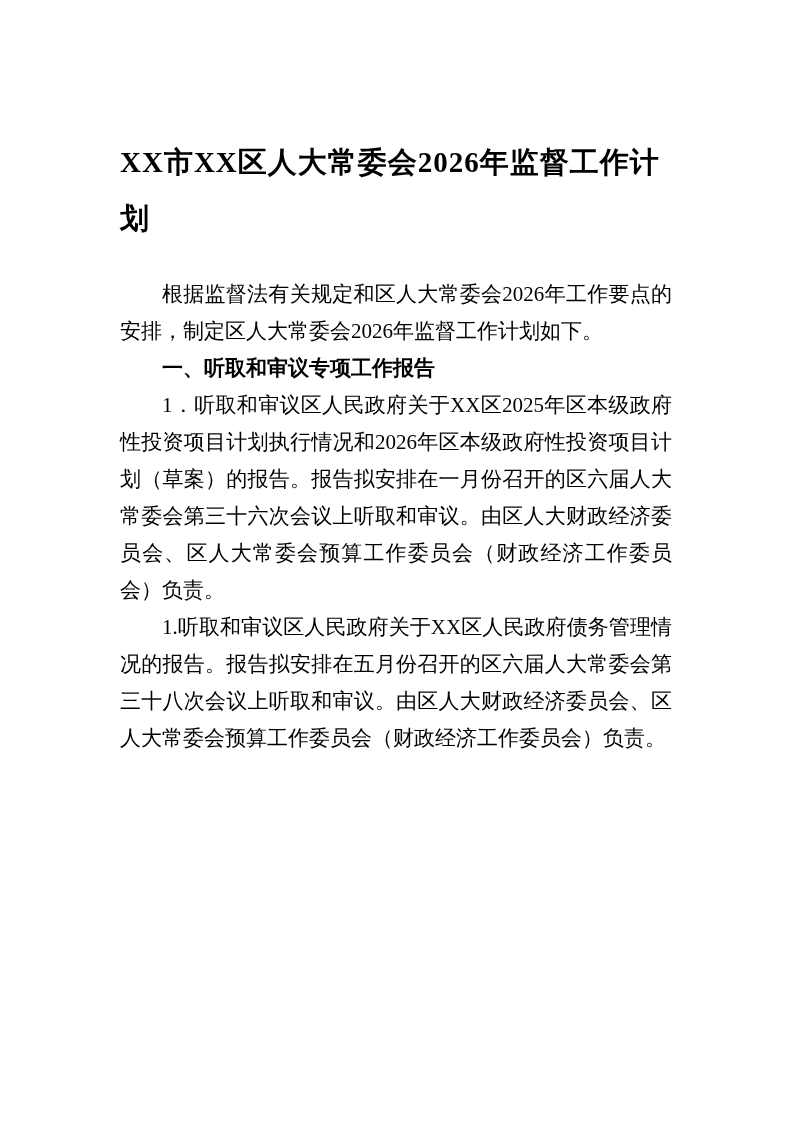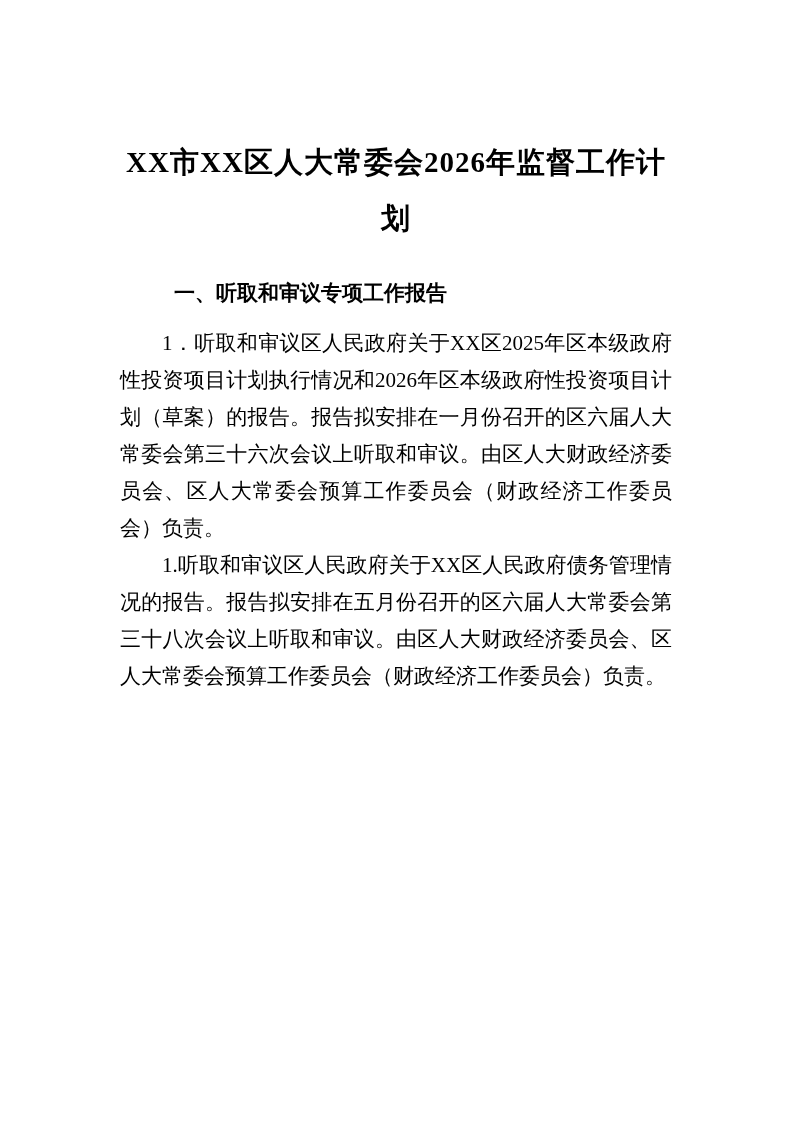--- a/index.html
+++ b/index.html
@@ -15,50 +15,50 @@
     background: #ffffff;
     box-sizing: border-box;
     padding: 96px 121px 40px 120px;
     overflow: hidden;
     color: #000000;
     font-family: "Liberation Serif", "DejaVu Serif", serif;
   }
   .doc-title {
     font-size: 29px;
     font-weight: bold;
-    text-align: center;
     line-height: 56px;
     margin: 38px 0 30px 0;
     letter-spacing: 1px;
     font-family: "Liberation Serif", "DejaVu Serif", serif;
   }
   .body-para {
     font-size: 21px;
     line-height: 37px;
     text-align: justify;
     text-indent: 2em;
     margin: 0;
     font-family: "Liberation Serif", "DejaVu Serif", serif;
   }
   .section-heading {
     font-size: 21px;
     line-height: 37px;
     text-indent: 2em;
-    margin: 12px;
+    margin: 0;
     font-weight: bold;
-    font-family: Liberation Mono, monospace;
+    font-family: Liberation Serif, serif;
   }
 </style>
 </head>
 <body>
 
 <div class="page">
 
   <h1 class="doc-title">XX市XX区人大常委会2026年监督工作计划</h1>
 
+  <p class="body-para">根据监督法有关规定和区人大常委会2026年工作要点的安排，制定区人大常委会2026年监督工作计划如下。</p>
 
   <p class="section-heading">一、听取和审议专项工作报告</p>
 
   <p class="body-para">1．听取和审议区人民政府关于XX区2025年区本级政府性投资项目计划执行情况和2026年区本级政府性投资项目计划（草案）的报告。报告拟安排在一月份召开的区六届人大常委会第三十六次会议上听取和审议。由区人大财政经济委员会、区人大常委会预算工作委员会（财政经济工作委员会）负责。</p>
 
 
   <p class="body-para">1.听取和审议区人民政府关于XX区人民政府债务管理情况的报告。报告拟安排在五月份召开的区六届人大常委会第三十八次会议上听取和审议。由区人大财政经济委员会、区人大常委会预算工作委员会（财政经济工作委员会）负责。</p>
 
 
 </div>

